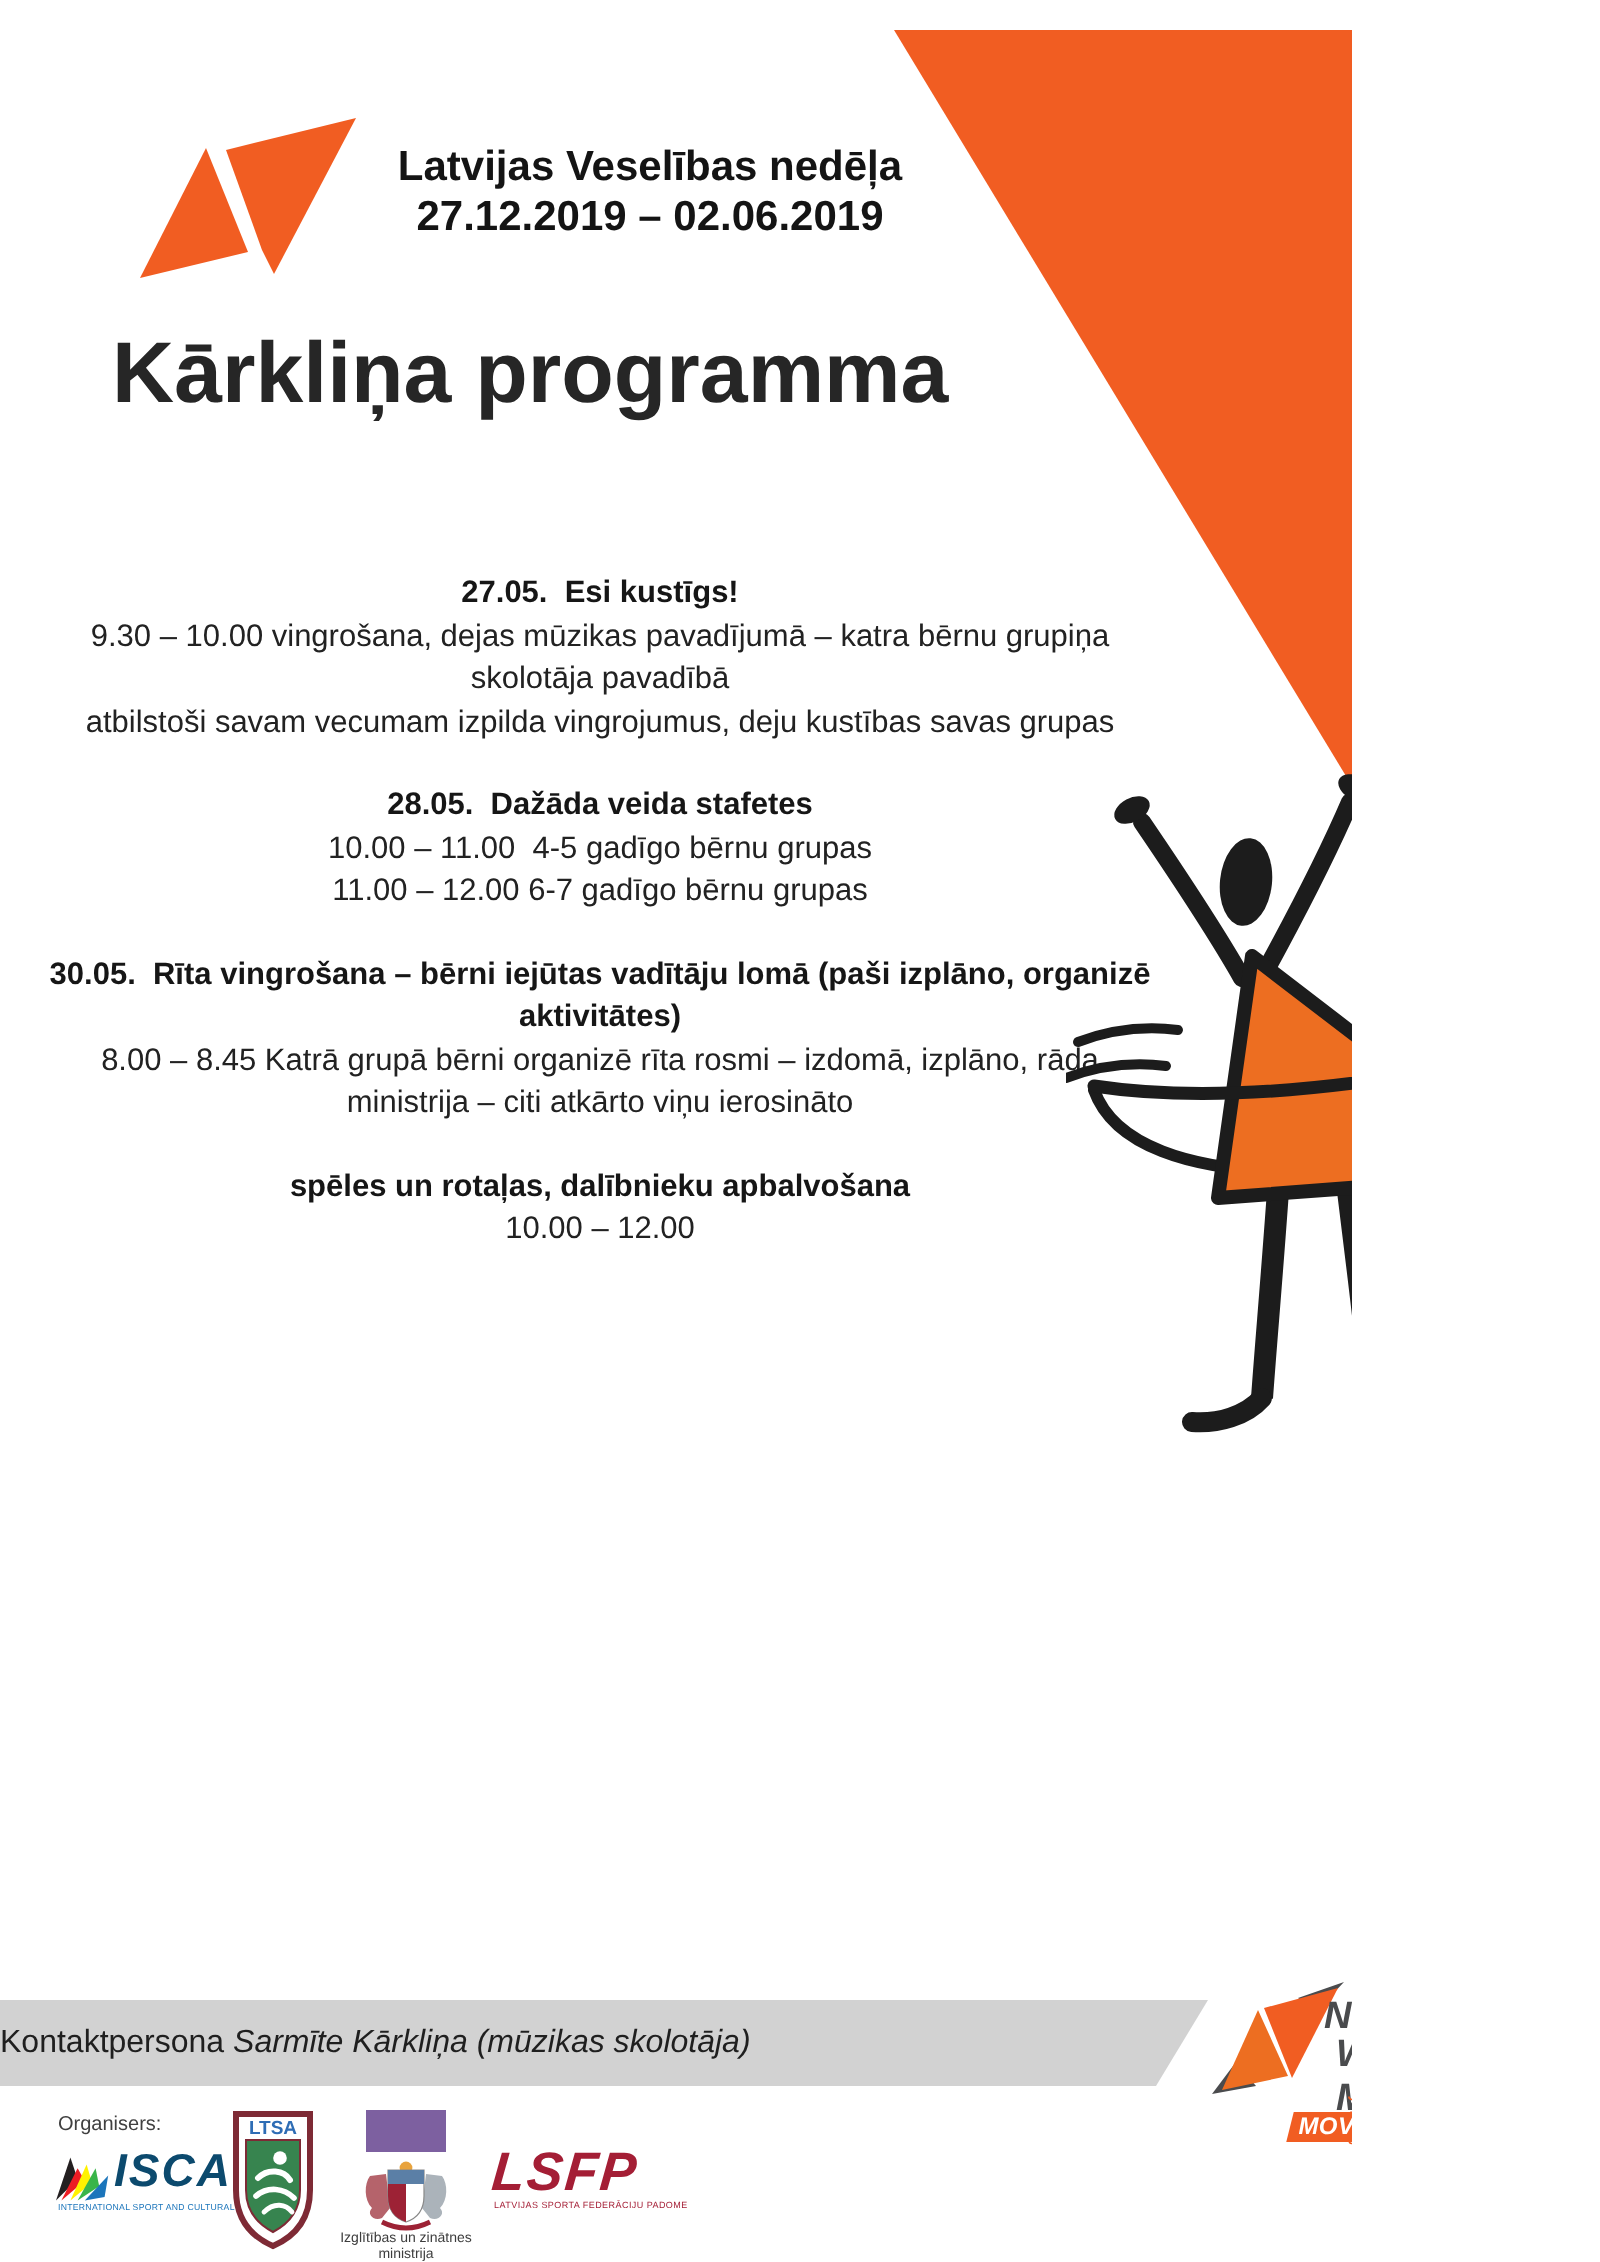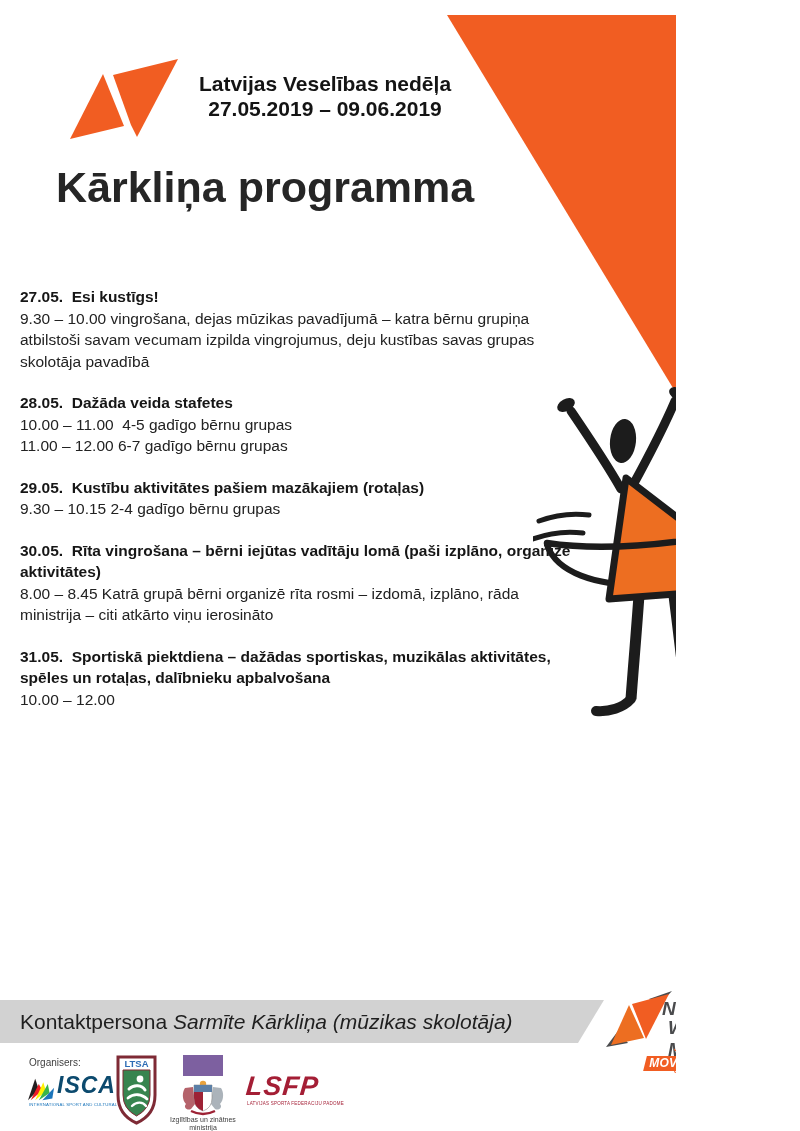--- a/index.html
+++ b/index.html
@@ -8,32 +8,32 @@
     font-family:"Liberation Sans", sans-serif;color:#1d1d1d;margin-top:15px;
   }
   
   .corner{position:absolute;top:0;right:0;width:229px;height:378px;}
   
   .header-logo{position:absolute;left:68px;top:44px;width:112px;height:92px;}
   .header-titles{position:absolute;left:155px;top:56px;width:340px;text-align:center;}
   .header-titles .line{font-size:21px;font-weight:bold;line-height:25px;color:#141414;}
   .heading{position:absolute;left:56px;top:148px;font-size:43px;font-weight:bold;color:#262626;letter-spacing:0px;}
   
-  .program{position:absolute;left:20px;top:271px;width:560px;font-size:15.5px;line-height:21.5px;color:#222;}
+  .program{position:absolute;left:20px;top:271px;width:560px;font-size:15.5px;line-height:21.5px;color:#222;text-align:center;}
   .prog{margin:0 0 20px 0;}
   .prog div{white-space:nowrap;}
   .prog .t{font-weight:bold;color:#161616;}
   
   .figure{position:absolute;left:533px;top:366px;width:267px;height:360px;}
   
   .band{
     position:absolute;left:0;top:985px;width:604px;height:43px;background:#d2d2d2;
     clip-path:polygon(0 0,100% 0,calc(100% - 26px) 100%,0 100%);
   }
-  .band .txt{padding-left:20px;line-height:43px;font-size:21px;color:#1f1f1f;white-space:nowrap;}
+  .band .txt{line-height:43px;font-size:16px;color:#1f1f1f;white-space:nowrap;}
   .band .it{font-style:italic;}
   
   .nwm-mark{position:absolute;left:606px;top:976px;width:67px;height:57px;}
   .nwm-now{position:absolute;left:662px;top:983px;font-size:19px;font-weight:bold;font-style:italic;color:#4a4b4d;letter-spacing:.5px;}
   .nwm-wemove{position:absolute;left:668px;top:1002px;font-size:19px;font-weight:bold;font-style:italic;color:#4a4b4d;letter-spacing:.5px;}
   .nwm-join{position:absolute;left:674px;top:1027px;font-size:10px;font-weight:normal;font-style:italic;color:#f15d22;}
   .nwm-banner{
     position:absolute;left:645px;top:1041px;width:102px;height:15px;background:#f15d22;
     transform:skewX(-14deg);text-align:center;
   }
@@ -59,49 +59,44 @@
     <polygon points="0,0 229,0 229,378" fill="#F15D22"></polygon>
   </svg>
 
   <svg class="header-logo" viewBox="0 0 112 92">
     <polygon points="110,0 45,16 63,66 69,78" fill="#F15D22"></polygon>
     <polygon points="35,15 56,67 2,80" fill="#F15D22"></polygon>
   </svg>
 
   <div class="header-titles">
     <div class="line">Latvijas Veselības nedēļa</div>
-    <div class="line">27.05.2019 – 09.06.2019</div>
+    <div class="line">27.12.2019 – 02.06.2019</div>
   </div>
 
   <div class="heading">Kārkliņa programma</div>
 
   <div class="program">
     <section class="prog">
       <div class="t">27.05.&nbsp; Esi kustīgs!</div>
       <div>9.30 – 10.00 vingrošana, dejas mūzikas pavadījumā – katra bērnu grupiņa</div>
+      <div>skolotāja pavadībā</div>
       <div>atbilstoši savam vecumam izpilda vingrojumus, deju kustības savas grupas</div>
-      <div>skolotāja pavadībā</div>
     </section>
     <section class="prog">
       <div class="t">28.05.&nbsp; Dažāda veida stafetes</div>
       <div>10.00 – 11.00&nbsp; 4-5 gadīgo bērnu grupas</div>
       <div>11.00 – 12.00 6-7 gadīgo bērnu grupas</div>
-    </section>
-    <section class="prog">
-      <div class="t">29.05.&nbsp; Kustību aktivitātes pašiem mazākajiem (rotaļas)</div>
-      <div>9.30 – 10.15 2-4 gadīgo bērnu grupas</div>
     </section>
     <section class="prog">
       <div class="t">30.05.&nbsp; Rīta vingrošana – bērni iejūtas vadītāju lomā (paši izplāno, organizē</div>
       <div class="t">aktivitātes)</div>
       <div>8.00 – 8.45 Katrā grupā bērni organizē rīta rosmi – izdomā, izplāno, rāda</div>
       <div>ministrija – citi atkārto viņu ierosināto</div>
     </section>
     <section class="prog">
-      <div class="t">31.05.&nbsp; Sportiskā piektdiena – dažādas sportiskas, muzikālas aktivitātes,</div>
       <div class="t">spēles un rotaļas, dalībnieku apbalvošana</div>
       <div>10.00 – 12.00</div>
     </section>
   </div>
 
   <svg class="figure" viewBox="0 0 267 360">
     <g stroke="#1c1c1c" fill="none" stroke-linecap="round">
       <path d="M6,140 C22,134 40,132 56,134" stroke-width="5"></path>
       <path d="M0,158 C16,152 34,150 50,152" stroke-width="5"></path>
       <path d="M14,164 C24,192 62,204 112,205 C160,205 196,192 218,152" stroke-width="6"></path>

